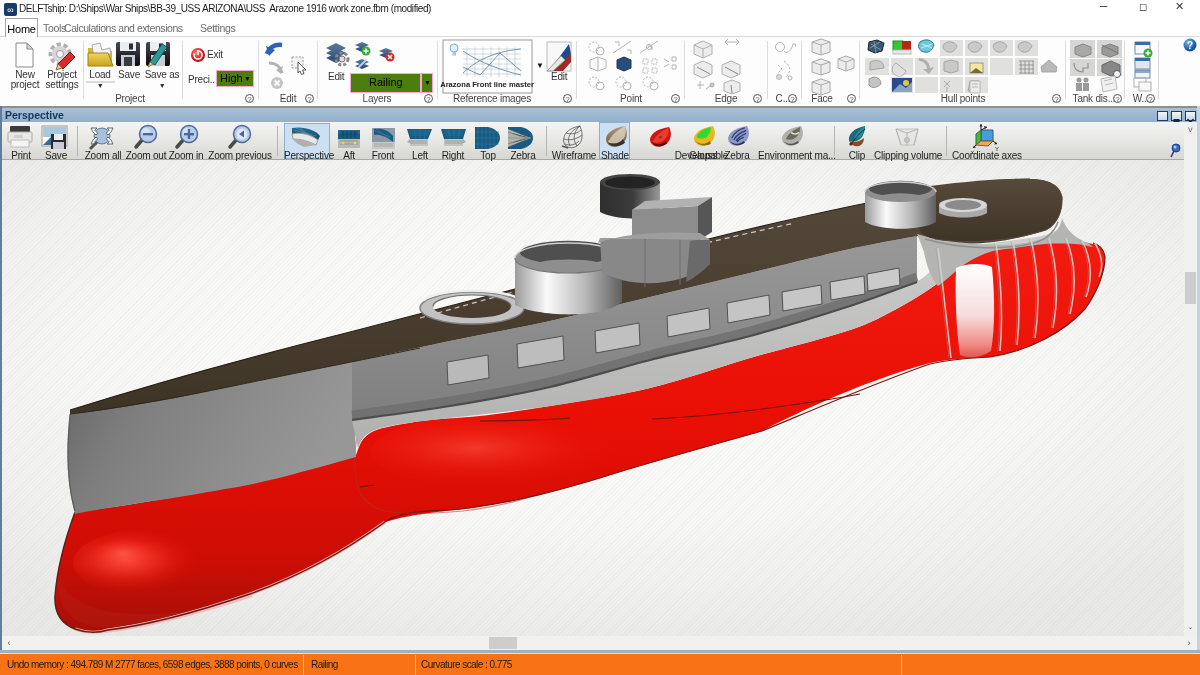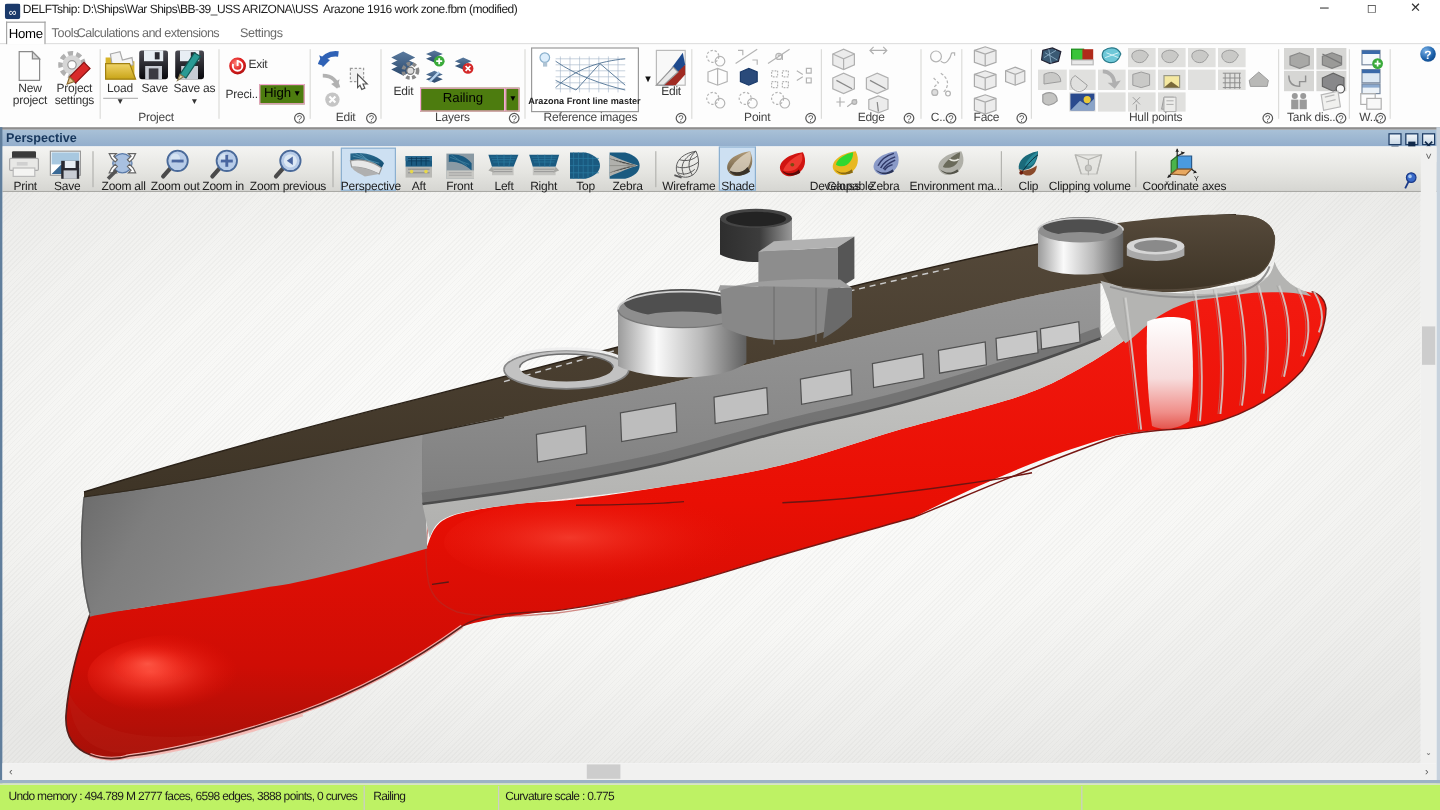--- a/index.html
+++ b/index.html
@@ -22,21 +22,21 @@
 #toolbar{left:2px;top:122px;width:1196px;height:38px;background:linear-gradient(#f4f4f2,#e4e4e0 60%,#d6d6d2);border-bottom:1px solid #a9a9a5}
 .tsep{position:absolute;top:126px;width:1px;height:30px;background:#b4b4b0}
 .tlabel{position:absolute;top:150px;font-size:10px;letter-spacing:-0.2px;color:#1c1c1c;text-align:center;white-space:nowrap;z-index:3}
 #viewport{left:2px;top:160px;width:1182px;height:476px;background:repeating-linear-gradient(135deg,rgba(160,160,158,0.07) 0 1px,rgba(0,0,0,0) 1px 3px),radial-gradient(ellipse 75% 65% at 48% 42%,#fdfdfc 0%,#f7f7f5 55%,#e8e8e6 100%)}
 #lborder{left:0;top:106px;width:2px;height:547px;background:#607e9c}
 #rborder{left:1197px;top:106px;width:3px;height:547px;background:#c7d2dd}
 #vscroll{left:1184px;top:122px;width:13px;height:514px;background:#f0f0ef}
 #hscroll{left:2px;top:636px;width:1195px;height:14px;background:#f1f1f0}
 .sbtn{position:absolute;font-size:9px;color:#5a5a5a;text-align:center}
 #statusline{left:0;top:650px;width:1200px;height:3px;background:#9cb2c6}
-#statusbar{left:0;top:653px;width:1200px;height:22px;background:#bef264;border-top:1px solid #e0e0e0}
+#statusbar{left:0;top:653px;width:1200px;height:22px;background:#f97316;border-top:1px solid #e0e0e0}
 .stext{position:absolute;top:5px;font-size:10px;letter-spacing:-0.55px;color:#1c1c1c}
 .sdiv{position:absolute;top:1px;width:1px;height:20px;background:#cdcdcd}
 .winbtn{position:absolute;top:0px;font-size:13px;color:#333;font-weight:400}
 .mdibtn{position:absolute;top:111px;width:11px;height:10px;border:1px solid #1e3c64;background:linear-gradient(#f2f6fa,#c9d8e6)}
 </style></head>
 <body>
 
 <div class="abs" id="titlebar"></div>
 <svg class="abs" style="left:4px;top:3px" width="13" height="13">
     <rect x="0" y="0" width="13" height="13" rx="2" fill="#1b3a6b"></rect>

